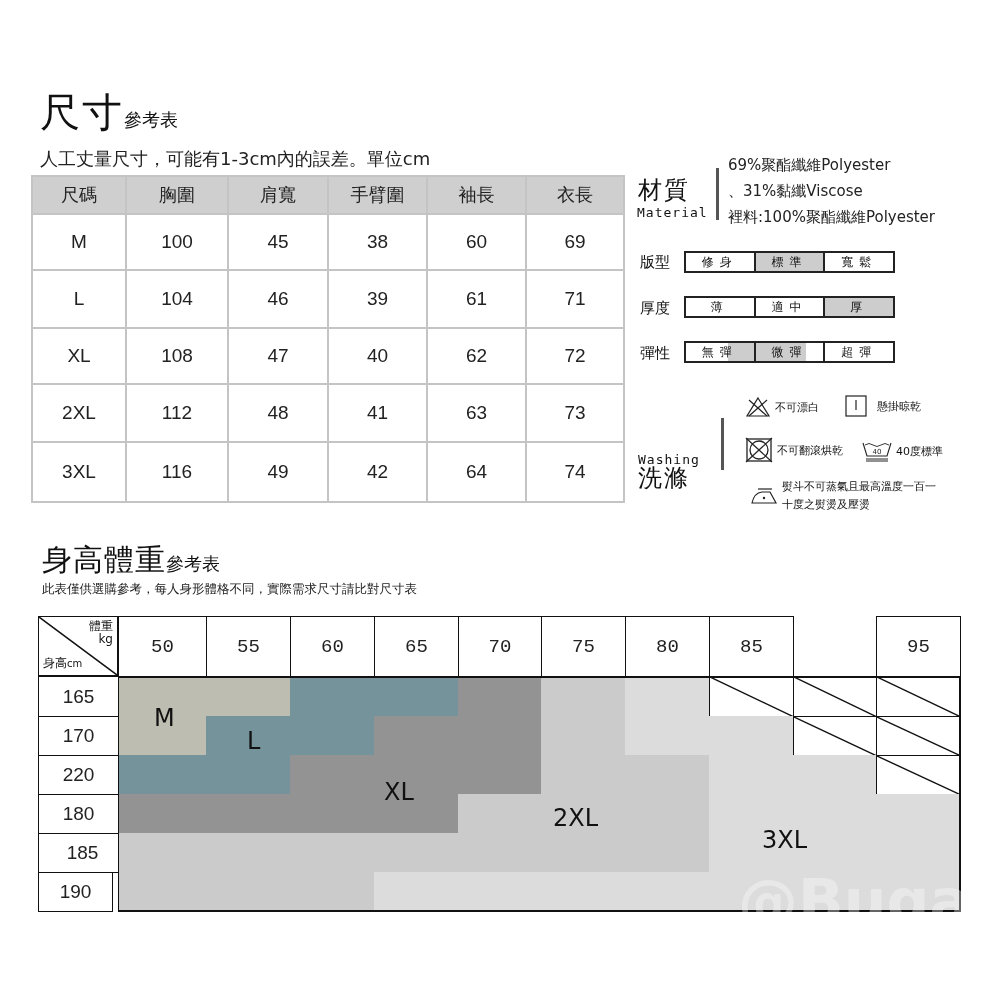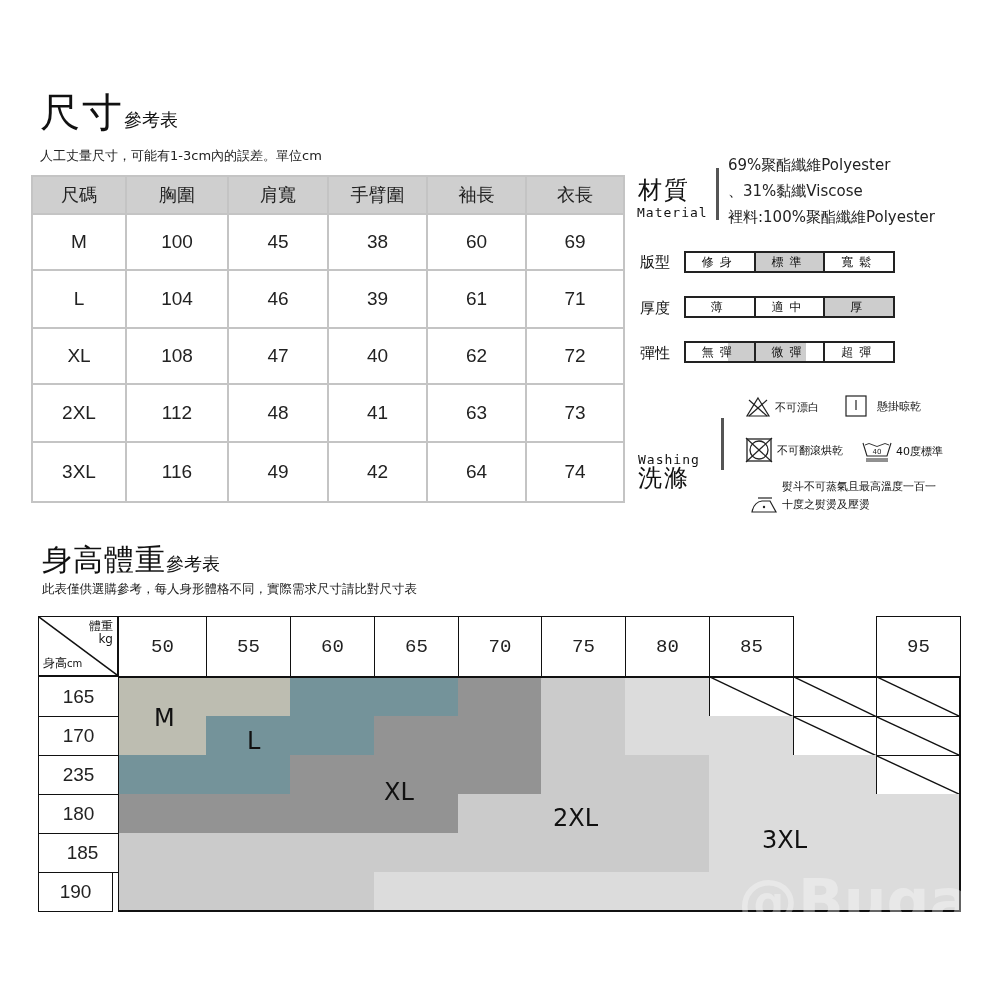--- a/index.html
+++ b/index.html
@@ -3,21 +3,21 @@
 <meta charset="utf-8">
 <style>
   html, body { margin: 0; padding: 0; background: #ffffff; }
   body { width: 1000px; height: 1000px; position: relative; overflow: hidden;
          font-family: "DejaVu Sans", sans-serif; color: #111; }
   .abs { position: absolute; }
 
   
   .big-title { font-size: 40px; font-weight: 400; letter-spacing: 2px; line-height: 1; }
   .small-title { font-size: 18px; }
-  .note { font-size: 13px; color: #222; }
+  .note { font-size: 18px; color: #222; }
 
   
   table.size { position: absolute; left: 31px; top: 175px; border-collapse: collapse;
                font-family: "Liberation Sans Narrow", "Liberation Sans", sans-serif; }
   table.size td, table.size th { border: 2px solid #c4c4c4; text-align: center; font-weight: 400;
                font-size: 19px; color: #222; padding: 0; }
   table.size th { background: #cfcfcf; height: 36px; font-size: 18px; }
   table.size td { height: 54px; }
 
   
@@ -184,21 +184,21 @@
 <div class="abs wash-item" style="left:862px; top:440px;">
   <svg width="30" height="22" viewBox="0 0 30 22">
     <path d="M1,3 L5,16 L25,16 L29,3" fill="none" stroke="#222" stroke-width="1.1"></path>
     <path d="M3,5 Q7,2 11,5 Q15,8 19,5 Q23,2 27,5" fill="none" stroke="#222" stroke-width="0.9"></path>
     <text x="15" y="14" font-size="7" text-anchor="middle" fill="#222" font-family="DejaVu Sans, sans-serif">40</text>
     <line x1="4" y1="19" x2="26" y2="19" stroke="#222" stroke-width="1"></line>
     <line x1="4" y1="21" x2="26" y2="21" stroke="#222" stroke-width="1"></line>
   </svg>
   <span>40度標準</span>
 </div>
-<div class="abs wash-item" style="left:750px; top:478px; align-items:flex-end;">
+<div class="abs wash-item" style="left:750px; top:478px; align-items:center;">
   <svg width="28" height="18" viewBox="0 0 28 18">
     <path d="M2,16 Q4,6 12,5 L20,5 L26,16 Z" fill="none" stroke="#222" stroke-width="1.2"></path>
     <line x1="8" y1="2" x2="22" y2="2" stroke="#222" stroke-width="1.2"></line>
     <circle cx="14" cy="11" r="1.2" fill="#222"></circle>
   </svg>
   <div style="line-height:18px;">
     <div>熨斗不可蒸氣且最高溫度一百一</div>
     <div>十度之熨燙及壓燙</div>
   </div>
 </div>
@@ -227,21 +227,21 @@
     <div class="cell hdr" style="left: 168px; top: 0px; width: 85px; height: 61px;">55</div>
     <div class="cell hdr" style="left: 252px; top: 0px; width: 85px; height: 61px;">60</div>
     <div class="cell hdr" style="left: 336px; top: 0px; width: 85px; height: 61px;">65</div>
     <div class="cell hdr" style="left: 420px; top: 0px; width: 84px; height: 61px;">70</div>
     <div class="cell hdr" style="left: 503px; top: 0px; width: 85px; height: 61px;">75</div>
     <div class="cell hdr" style="left: 587px; top: 0px; width: 85px; height: 61px;">80</div>
     <div class="cell hdr" style="left: 671px; top: 0px; width: 85px; height: 61px;">85</div>
     <div class="cell hdr" style="left: 838px; top: 0px; width: 85px; height: 61px;">95</div>
     <div class="cell rowh" style="left: 0px; top: 60px; width: 81px; height: 41px;">165</div>
     <div class="cell rowh" style="left: 0px; top: 100px; width: 81px; height: 40px;">170</div>
-    <div class="cell rowh" style="left: 0px; top: 139px; width: 81px; height: 40px;">235</div>
+    <div class="cell rowh" style="left: 0px; top: 139px; width: 81px; height: 40px;">220</div>
     <div class="cell rowh" style="left: 0px; top: 178px; width: 81px; height: 40px;">180</div>
     <div class="cell rowh" style="left: 0px; top: 217px; width: 81px; height: 40px; padding-left: 8px;">185</div>
     <div class="cell rowh" style="left: 0px; top: 256px; width: 75px; height: 40px;">190</div>
     <div class="cell " style="left: 80px; top: 60px; width: 88.5px; height: 40.5px; background: rgb(189, 189, 177);"></div>
     <div class="cell " style="left: 168px; top: 60px; width: 84.5px; height: 40.5px; background: rgb(189, 189, 177);"></div>
     <div class="cell " style="left: 252px; top: 60px; width: 84.5px; height: 40.5px; background: rgb(116, 147, 154);"></div>
     <div class="cell " style="left: 336px; top: 60px; width: 84.5px; height: 40.5px; background: rgb(116, 147, 154);"></div>
     <div class="cell " style="left: 420px; top: 60px; width: 83.5px; height: 40.5px; background: rgb(147, 147, 147);"></div>
     <div class="cell " style="left: 503px; top: 60px; width: 84.5px; height: 40.5px; background: rgb(203, 203, 203);"></div>
     <div class="cell " style="left: 587px; top: 60px; width: 84.5px; height: 40.5px; background: rgb(220, 220, 220);"></div>

